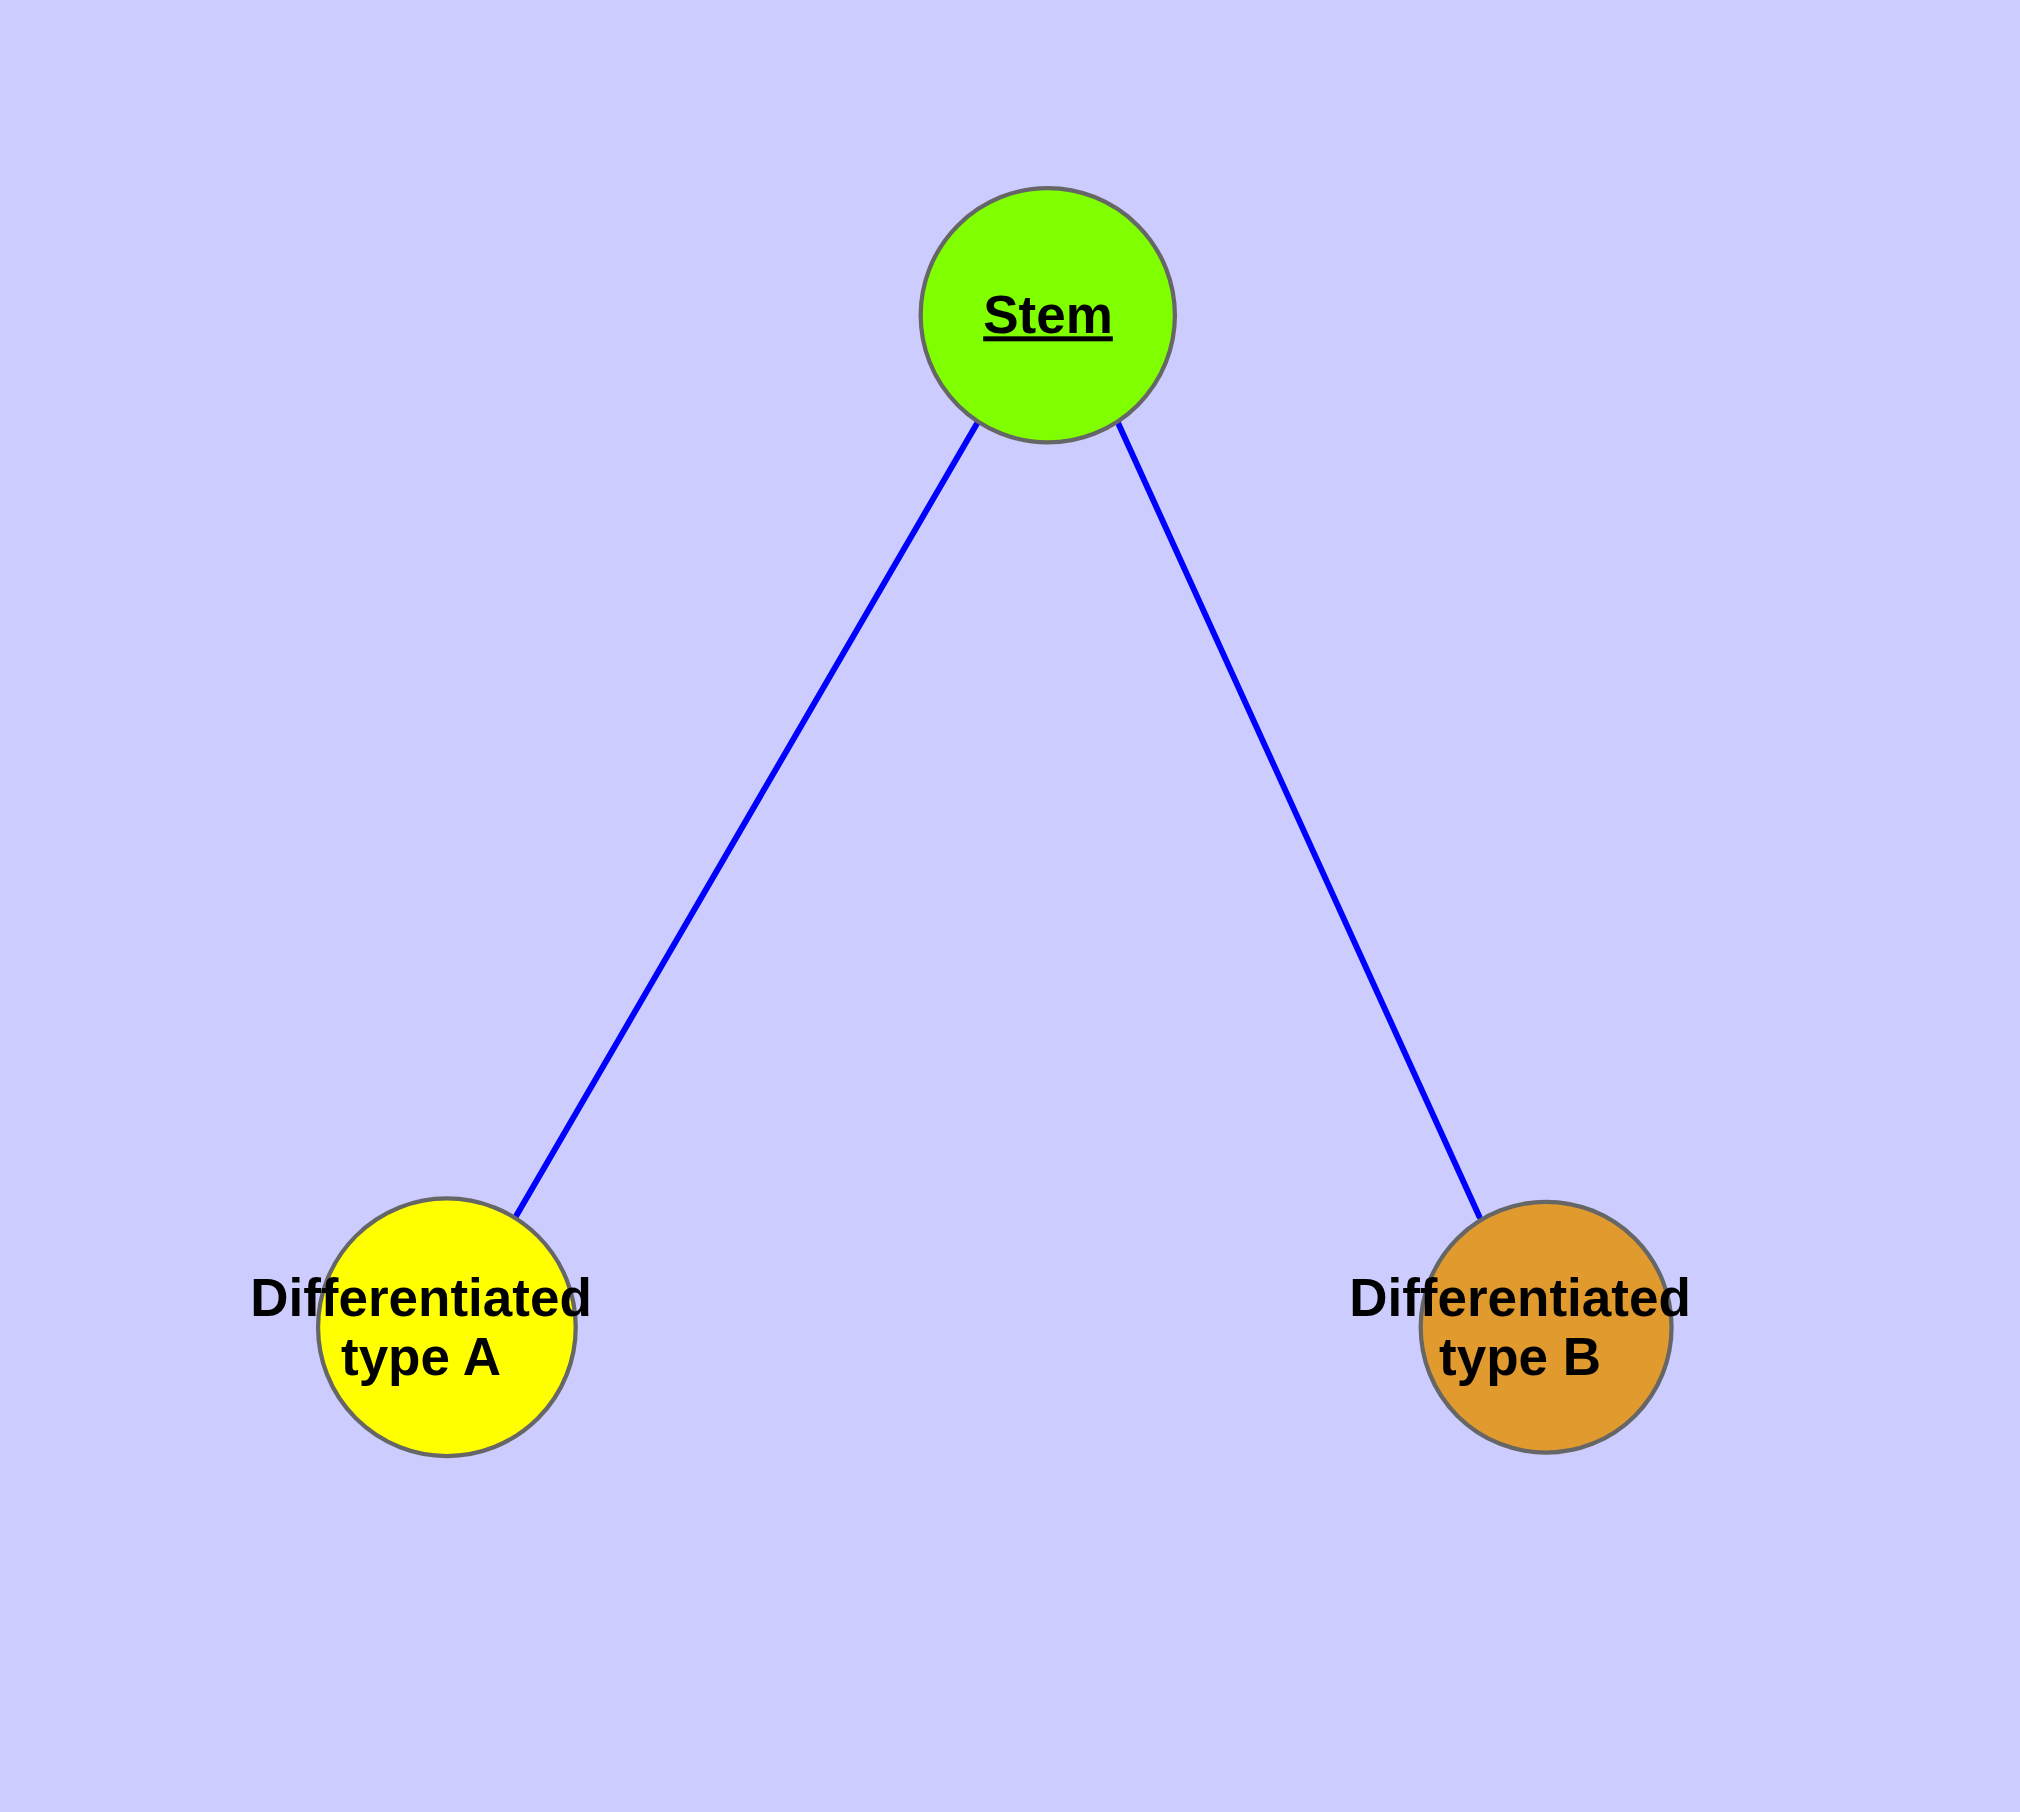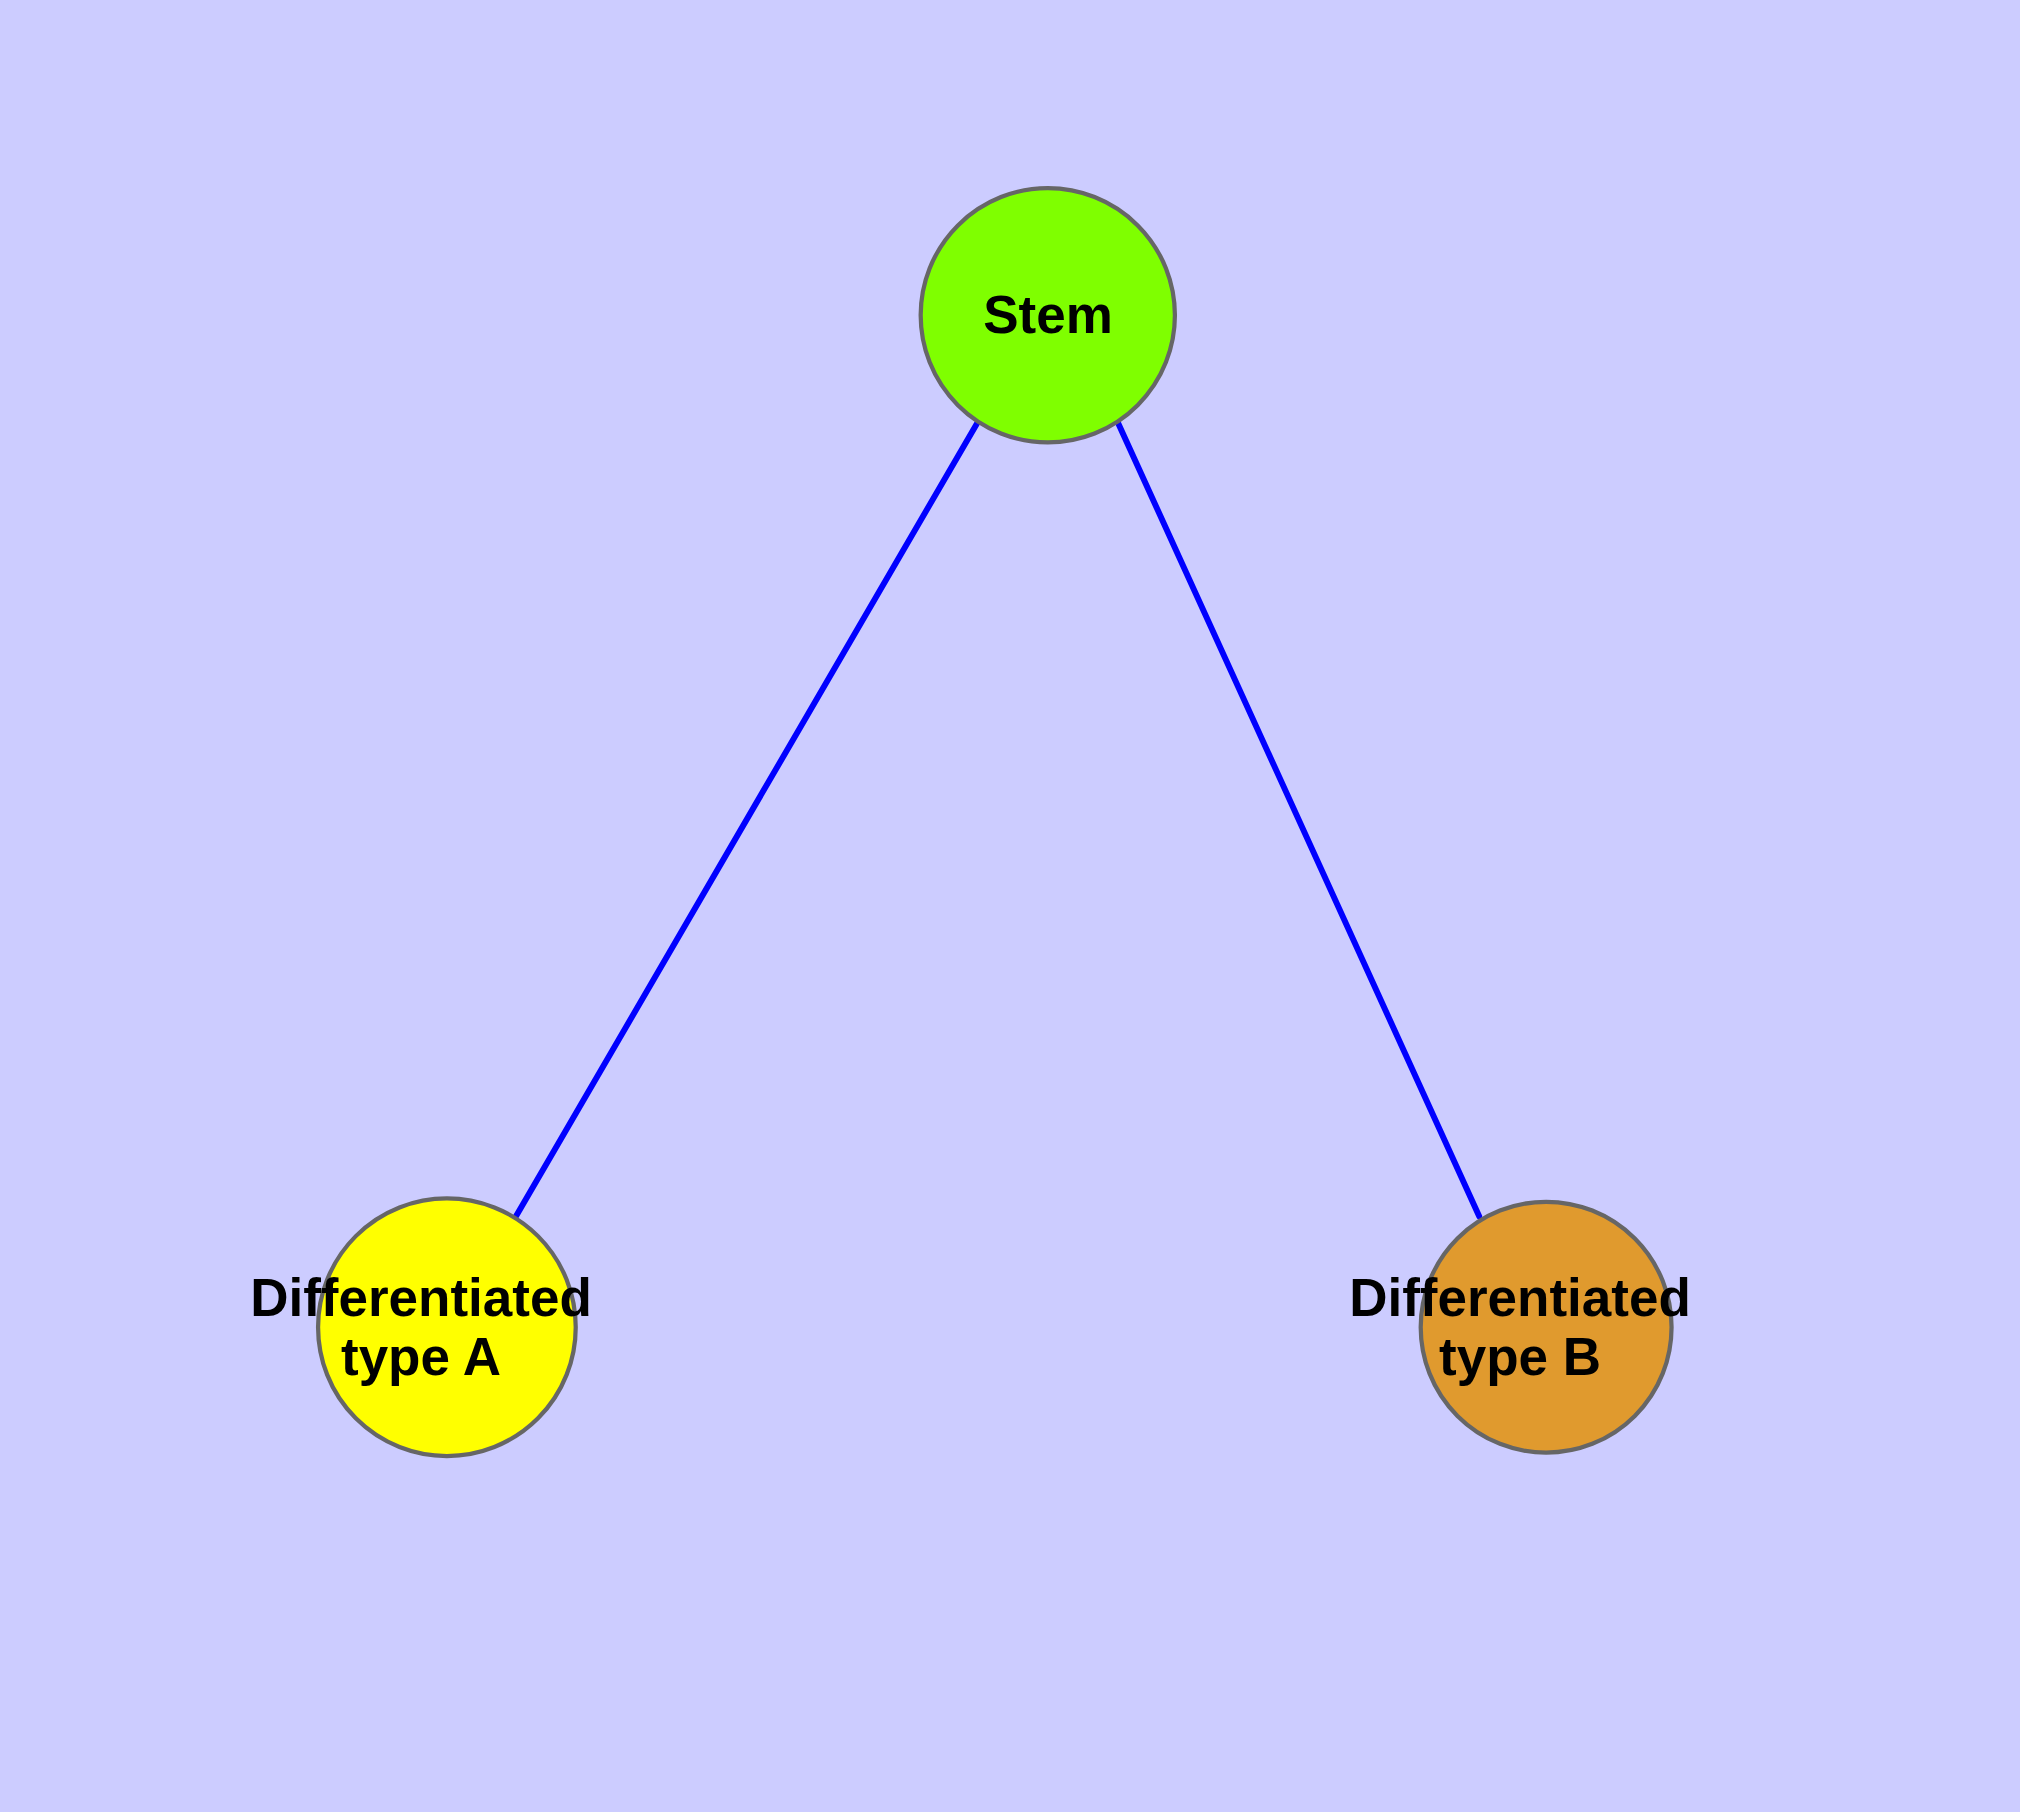--- a/index.html
+++ b/index.html
@@ -49,20 +49,20 @@
       <line stroke-linecap="round" x1="1318" y1="497" x2="1745" y2="1435" stroke="#0000ff" stroke-width="7"></line>
     </g>
 
     <g>
       <circle cx="1236" cy="372" r="150" fill="#7fff00" stroke="#666666" stroke-width="5"></circle>
       <circle cx="527" cy="1566" r="152" fill="#ffff00" stroke="#666666" stroke-width="5"></circle>
       <circle cx="1824" cy="1566" r="148" fill="#e09a2e" stroke="#666666" stroke-width="5"></circle>
     </g>
   </svg>
 
-  <div class="node-label" style="left: 1048px; top: 315px; color: rgb(0, 0, 0); font-size: 53px;">Stem</div>
+  <div class="node-label" style="left: 1048px; top: 315px; color: rgb(0, 0, 0); font-size: 53px; text-decoration: underline;">Stem</div>
   <div class="node-label" style="left: 421px; top: 1327px; color: rgb(0, 0, 0); font-size: 53px;">Differentiated
 type A</div>
   <div class="node-label" style="left: 1520px; top: 1327px; color: rgb(0, 0, 0); font-size: 53px;">Differentiated
 type B</div>
 
 </div>
 
 
 </body></html>

